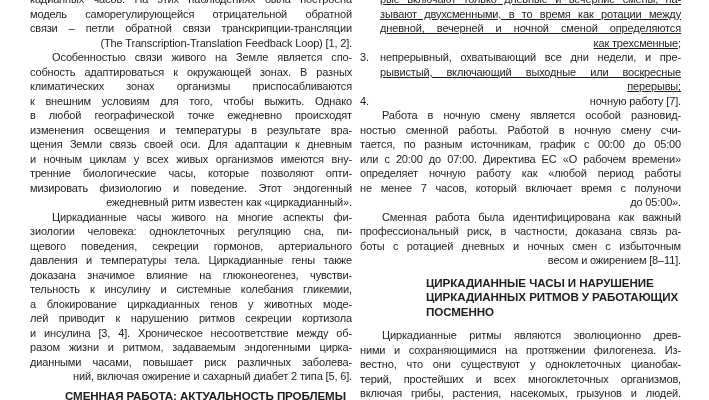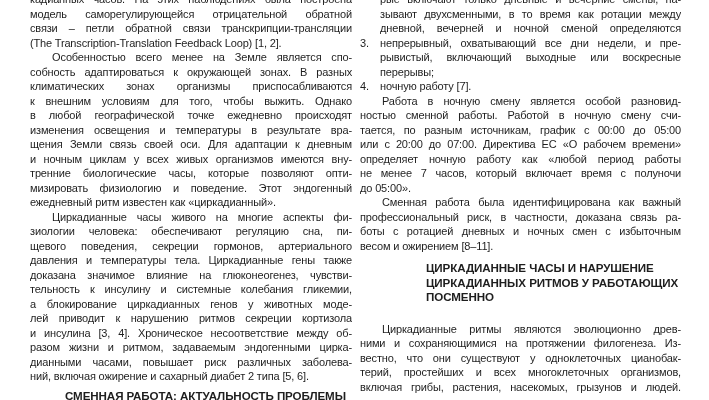--- a/index.html
+++ b/index.html
@@ -15,76 +15,77 @@
   .col-right { left:360px; width:321px; }
 
   .ln {
     height:14.5px; line-height:14.5px;
     font-size:11px; letter-spacing:-0.15px;
     overflow:hidden;
     text-align:justify;
   }
   
   .ln.j::after { content:""; display:inline-block; width:100%; height:0; }
-  .ln.last { text-align:left; }
+  .ln.last { text-align:right; }
 
   .ind  { text-indent:22px; }
-  .hang { padding-left:20px; }
+  .hang { padding-left:20px;text-decoration:underline; }
   .withnum { position:relative; padding-left:20px; }
   .lnum { position:absolute; left:0; top:0; }
 
   .head {
     font-weight:bold; text-align:left;
     font-size:11.6px; letter-spacing:-0.1px;
   }
   .col-left  .head { margin-left:35px; }
   .col-right .head { margin-left:22px;padding-left:44px; }
 
   .spaced { margin-top:8px; }
   .col-left  .head.spaced { margin-top:5px; }
-  .col-right .ind.spaced  { margin-top:17px; }
+  .col-right .ind.spaced  { margin-top:9px; }
 </style>
 </head>
 <body>
 
 <div class="page">
   <div class="col col-left">
       <div class="ln j">кадианных часов. На этих наблюдениях была построена</div>
       <div class="ln j">модель саморегулирующейся отрицательной обратной</div>
       <div class="ln j">связи – петли обратной связи транскрипции-трансляции</div>
       <div class="ln last">(The Transcription-Translation Feedback Loop) [1, 2].</div>
-      <div class="ln j ind">Особенностью всего менее на Земле является спо-</div>
+      <div class="ln j ind">Особенностью связи живого на Земле является спо-</div>
       <div class="ln j">собность адаптироваться к окружающей зонах. В разных</div>
       <div class="ln j">климатических зонах организмы приспосабливаются</div>
       <div class="ln j">к внешним условиям для того, чтобы выжить. Однако</div>
       <div class="ln j">в любой географической точке ежедневно происходят</div>
       <div class="ln j">изменения освещения и температуры в результате вра-</div>
       <div class="ln j">щения Земли связь своей оси. Для адаптации к дневным</div>
       <div class="ln j">и ночным циклам у всех живых организмов имеются вну-</div>
       <div class="ln j">тренние биологические часы, которые позволяют опти-</div>
       <div class="ln j">мизировать физиологию и поведение. Этот эндогенный</div>
       <div class="ln last">ежедневный ритм известен как «циркадианный».</div>
       <div class="ln j ind">Циркадианные часы живого на многие аспекты фи-</div>
-      <div class="ln j">зиологии человека: обеспечивают регуляцию сна, пи-</div>
+      <div class="ln j">зиологии человека: одноклеточных регуляцию сна, пи-</div>
       <div class="ln j">щевого поведения, секреции гормонов, артериального</div>
       <div class="ln j">давления и температуры тела. Циркадианные гены также</div>
       <div class="ln j">доказана значимое влияние на глюконеогенез, чувстви-</div>
       <div class="ln j">тельность к инсулину и системные колебания гликемии,</div>
       <div class="ln j">а блокирование циркадианных генов у животных моде-</div>
       <div class="ln j">лей приводит к нарушению ритмов секреции кортизола</div>
       <div class="ln j">и инсулина [3, 4]. Хроническое несоответствие между об-</div>
       <div class="ln j">разом жизни и ритмом, задаваемым эндогенными цирка-</div>
       <div class="ln j">дианными часами, повышает риск различных заболева-</div>
       <div class="ln last">ний, включая ожирение и сахарный диабет 2 типа [5, 6].</div>
       <div class="ln head spaced">СМЕННАЯ РАБОТА: АКТУАЛЬНОСТЬ ПРОБЛЕМЫ</div>
     </div>
   <div class="col col-right">
       <div class="ln j hang">рые включают только дневные и вечерние смены, на-</div>
       <div class="ln j hang">зывают двухсменными, в то время как ротации между</div>
       <div class="ln j hang">дневной, вечерней и ночной сменой определяются</div>
+      <div class="ln last hang">как трехсменные;</div>
       <div class="ln j withnum"><span class="lnum">3.</span>непрерывный, охватывающий все дни недели, и пре-</div>
       <div class="ln j hang">рывистый, включающий выходные или воскресные</div>
       <div class="ln last hang">перерывы;</div>
       <div class="ln last withnum"><span class="lnum">4.</span>ночную работу [7].</div>
       <div class="ln j ind">Работа в ночную смену является особой разновид-</div>
       <div class="ln j">ностью сменной работы. Работой в ночную смену счи-</div>
       <div class="ln j">тается, по разным источникам, график с 00:00 до 05:00</div>
       <div class="ln j">или с 20:00 до 07:00. Директива ЕС «О рабочем времени»</div>
       <div class="ln j">определяет ночную работу как «любой период работы</div>
       <div class="ln j">не менее 7 часов, который включает время с полуночи</div>

